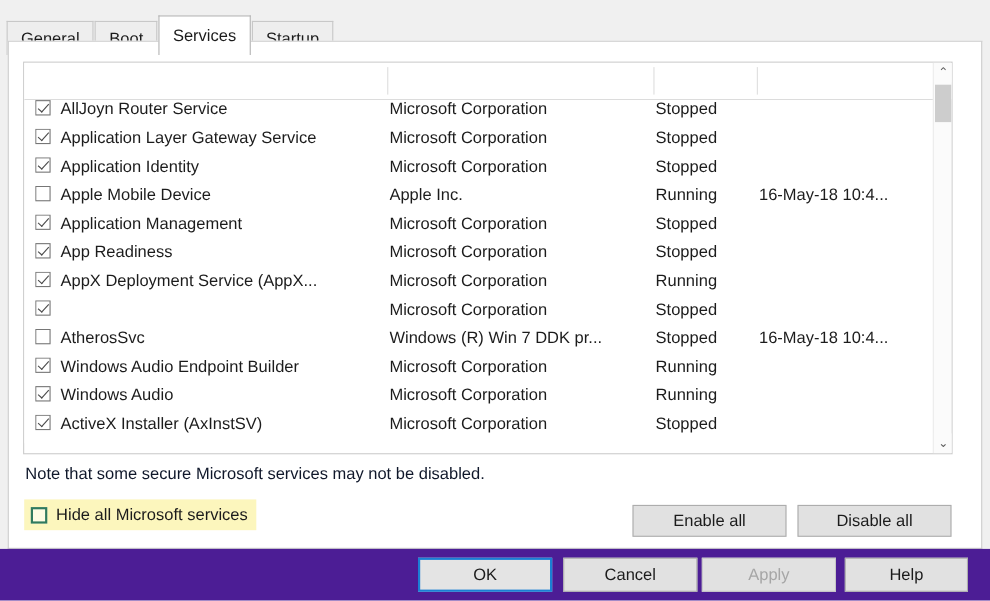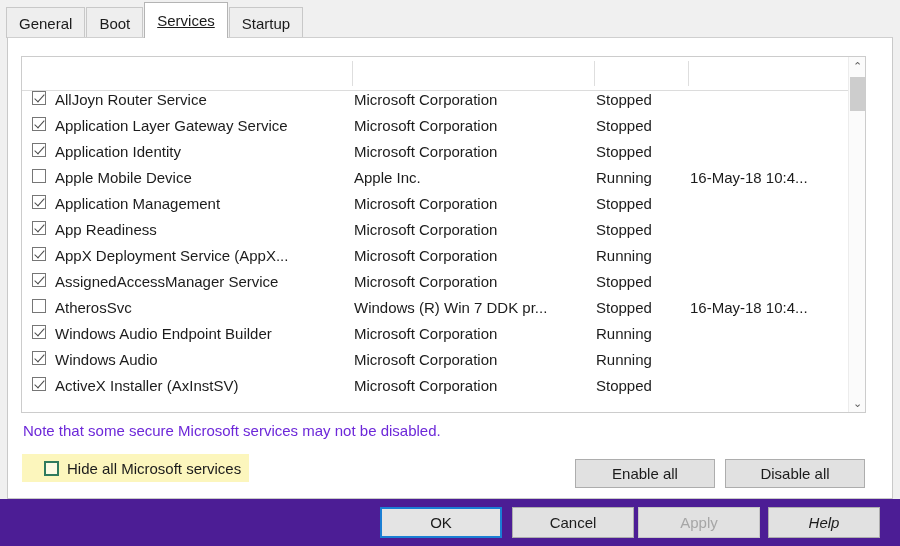--- a/index.html
+++ b/index.html
@@ -13,21 +13,21 @@
 
   #app {
     position: relative;
     width: 900px; height: 546px;
     background: #f0f0f0;
   }
 
   
   .tabstrip {
     position: absolute;
-    left: 0; top: 0;
+    left: 0; top: 12px;
     width: 900px; height: 38px;
     background: #f0f0f0;
   }
   .tab {
     position: absolute;
     top: 7px;
     height: 31px;
     padding: 0 12px;
     display: flex;
     align-items: center;
@@ -163,21 +163,21 @@
     left: 1px; top: 20px;
     width: 15px; height: 34px;
     background: #cdcdcd;
   }
 
   
   .note {
     position: absolute;
     left: 15px; top: 384px;
     font-size: 15px;
-    color: #6d28d9;
+    color: #0f172a;
     white-space: nowrap;
   }
   .smallbtn {
     position: absolute;
     top: 381px;
     height: 29px;
     background: #e1e1e1;
     border: 1px solid #adadad;
     font-size: 15px;
     color: #1b1b1b;
@@ -189,21 +189,21 @@
   #btn-disable-all { left: 717px; width: 140px; }
 
   
   .hideall {
     position: absolute;
     left: 14px; top: 416px;
     height: 28px;
     display: flex;
     align-items: center;
     background: #fcf6bd;
-    padding: 0 8px 0 22px;
+    padding: 0 8px 0 6px;
   }
   .hideall .cbx-green {
     width: 15px; height: 15px;
     border: 2px solid #2f7a5e;
     background: #fdfbe3;
     margin-right: 8px;
     flex: 0 0 auto;
   }
   .hideall .label {
     font-size: 15px;
@@ -229,31 +229,31 @@
     display: flex; align-items: center; justify-content: center;
     white-space: nowrap;
   }
   #btn-ok {
     left: 380px; width: 122px;
     border: 2px solid #1b7fd4;
     background: #e4e4e4;
   }
   #btn-cancel { left: 512px; width: 122px; }
   #btn-apply  { left: 638px; width: 122px; color: #a6a6a6; background: #e1e1e1; border-color: #c6c6c6; }
-  #btn-help   { left: 768px; width: 112px; font-style: italic; }
+  #btn-help   { left: 768px; width: 112px; }
 </style>
 </head>
 <body>
 
 <div id="app">
 
   <div class="tabstrip">
     <div class="tab" id="tab-0" style="left: 6px;">General</div>
     <div class="tab" id="tab-1" style="left: 86.375px;">Boot</div>
-    <div class="tab active" id="tab-2" style="left: 144.234px; text-decoration: underline;">Services</div>
+    <div class="tab active" id="tab-2" style="left: 144.234px;">Services</div>
     <div class="tab" id="tab-3" style="left: 228.766px;">Startup</div>
     <div class="tab" id="tab-4" style="left: 304.141px; margin-top: 31px;">Tools</div>
   </div>
 
   <div class="tabpage">
 
     <div class="listbox">
 
       <div class="lv-header">
         <div class="hcell" style="left:0px;width:330px;">Service</div>
@@ -324,21 +324,20 @@
               <span class="cbx checked"></span>
               <span>AppX Deployment Service (AppX...</span>
             </div>
             <div class="cell c-manu">Microsoft Corporation</div>
             <div class="cell c-status">Running</div>
             <div class="cell c-date"></div>
           </div>
           <div class="lv-row">
             <div class="cell c-service">
               <span class="cbx checked"></span>
-              <span>AssignedAccessManager Service</span>
             </div>
             <div class="cell c-manu">Microsoft Corporation</div>
             <div class="cell c-status">Stopped</div>
             <div class="cell c-date"></div>
           </div>
           <div class="lv-row">
             <div class="cell c-service">
               <span class="cbx"></span>
               <span>AtherosSvc</span>
             </div>

